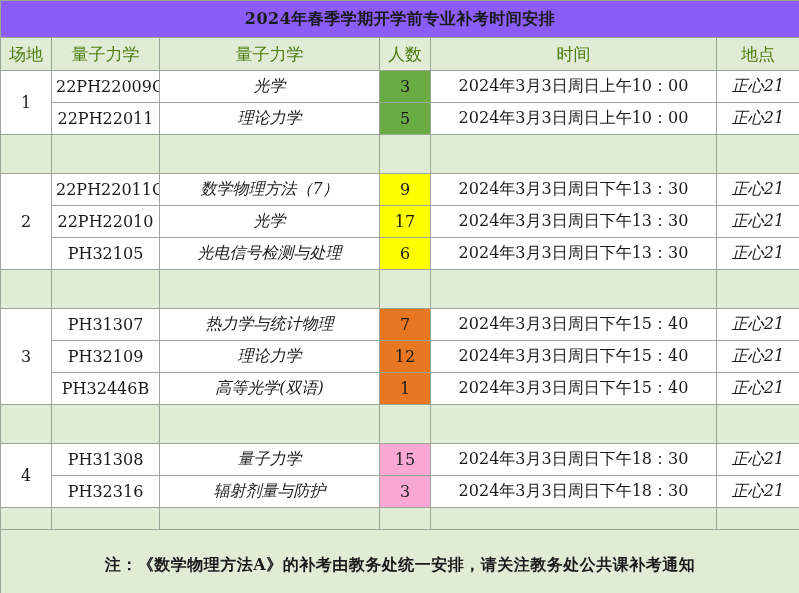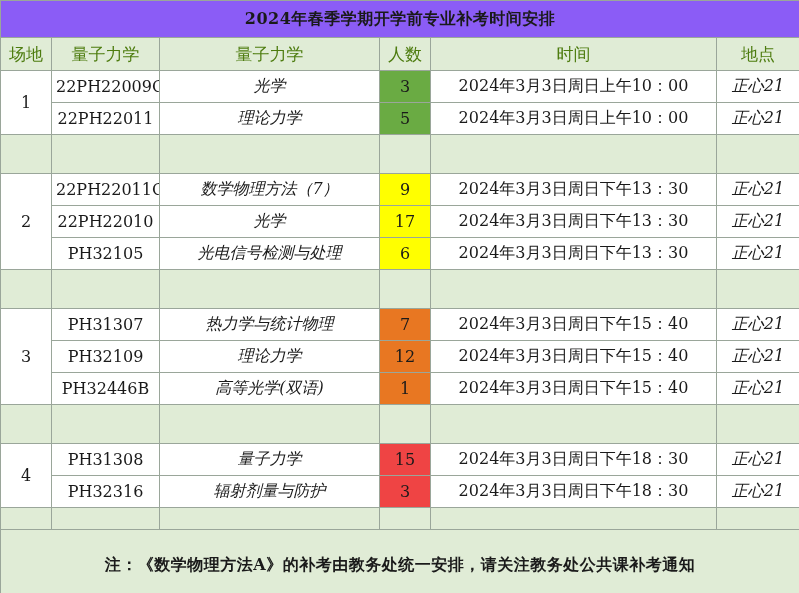--- a/index.html
+++ b/index.html
@@ -75,21 +75,21 @@
 
   td.code { font-size: 16px; }
   td.cname { font-size: 16px; font-style: italic; }
   td.time { font-size: 15.5px; text-align: left; padding-left: 6px; }
   td.place { font-size: 16px; text-align: left; padding-left: 8px; font-style: italic; }
 
   td.count { font-size: 16px; }
   td.count.c-green  { background: #6aab43; }
   td.count.c-yellow { background: #ffff00; }
   td.count.c-orange { background: #e87722; }
-  td.count.c-blue   { background: #ef4444; }
+  td.count.c-blue   { background: #f9a8d4; }
 
   
   tr.spacer td {
     background: #e0ecd6;
     height: 38px;
   }
   tr.spacer-thin td {
     background: #e0ecd6;
     height: 21px;
   }

